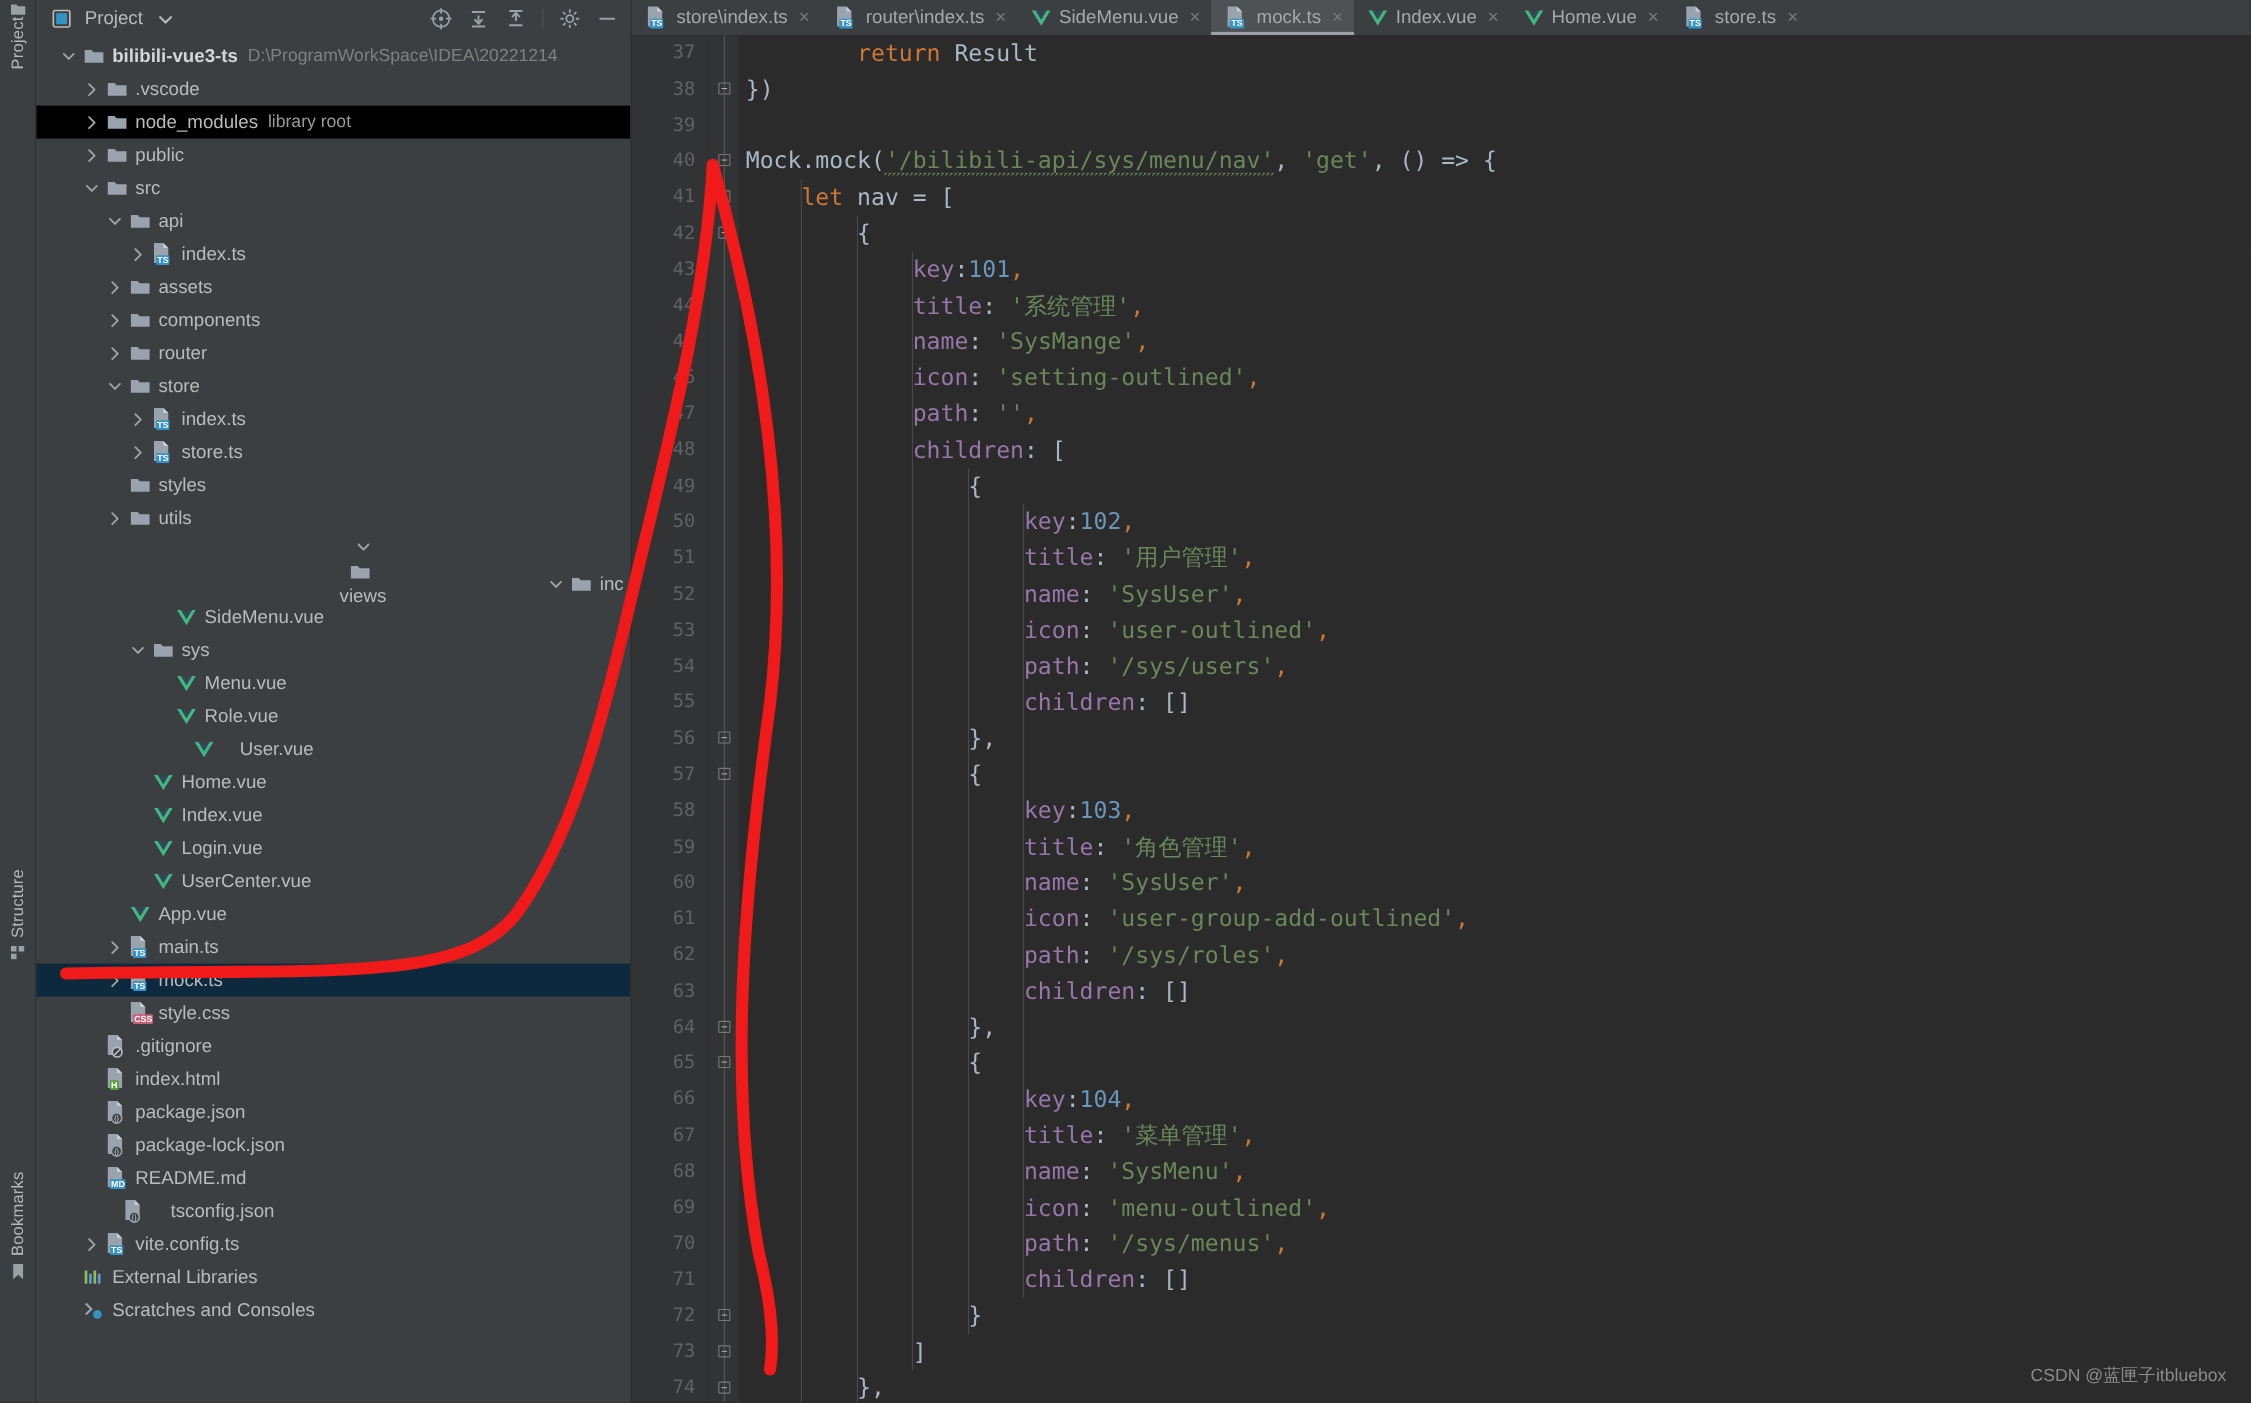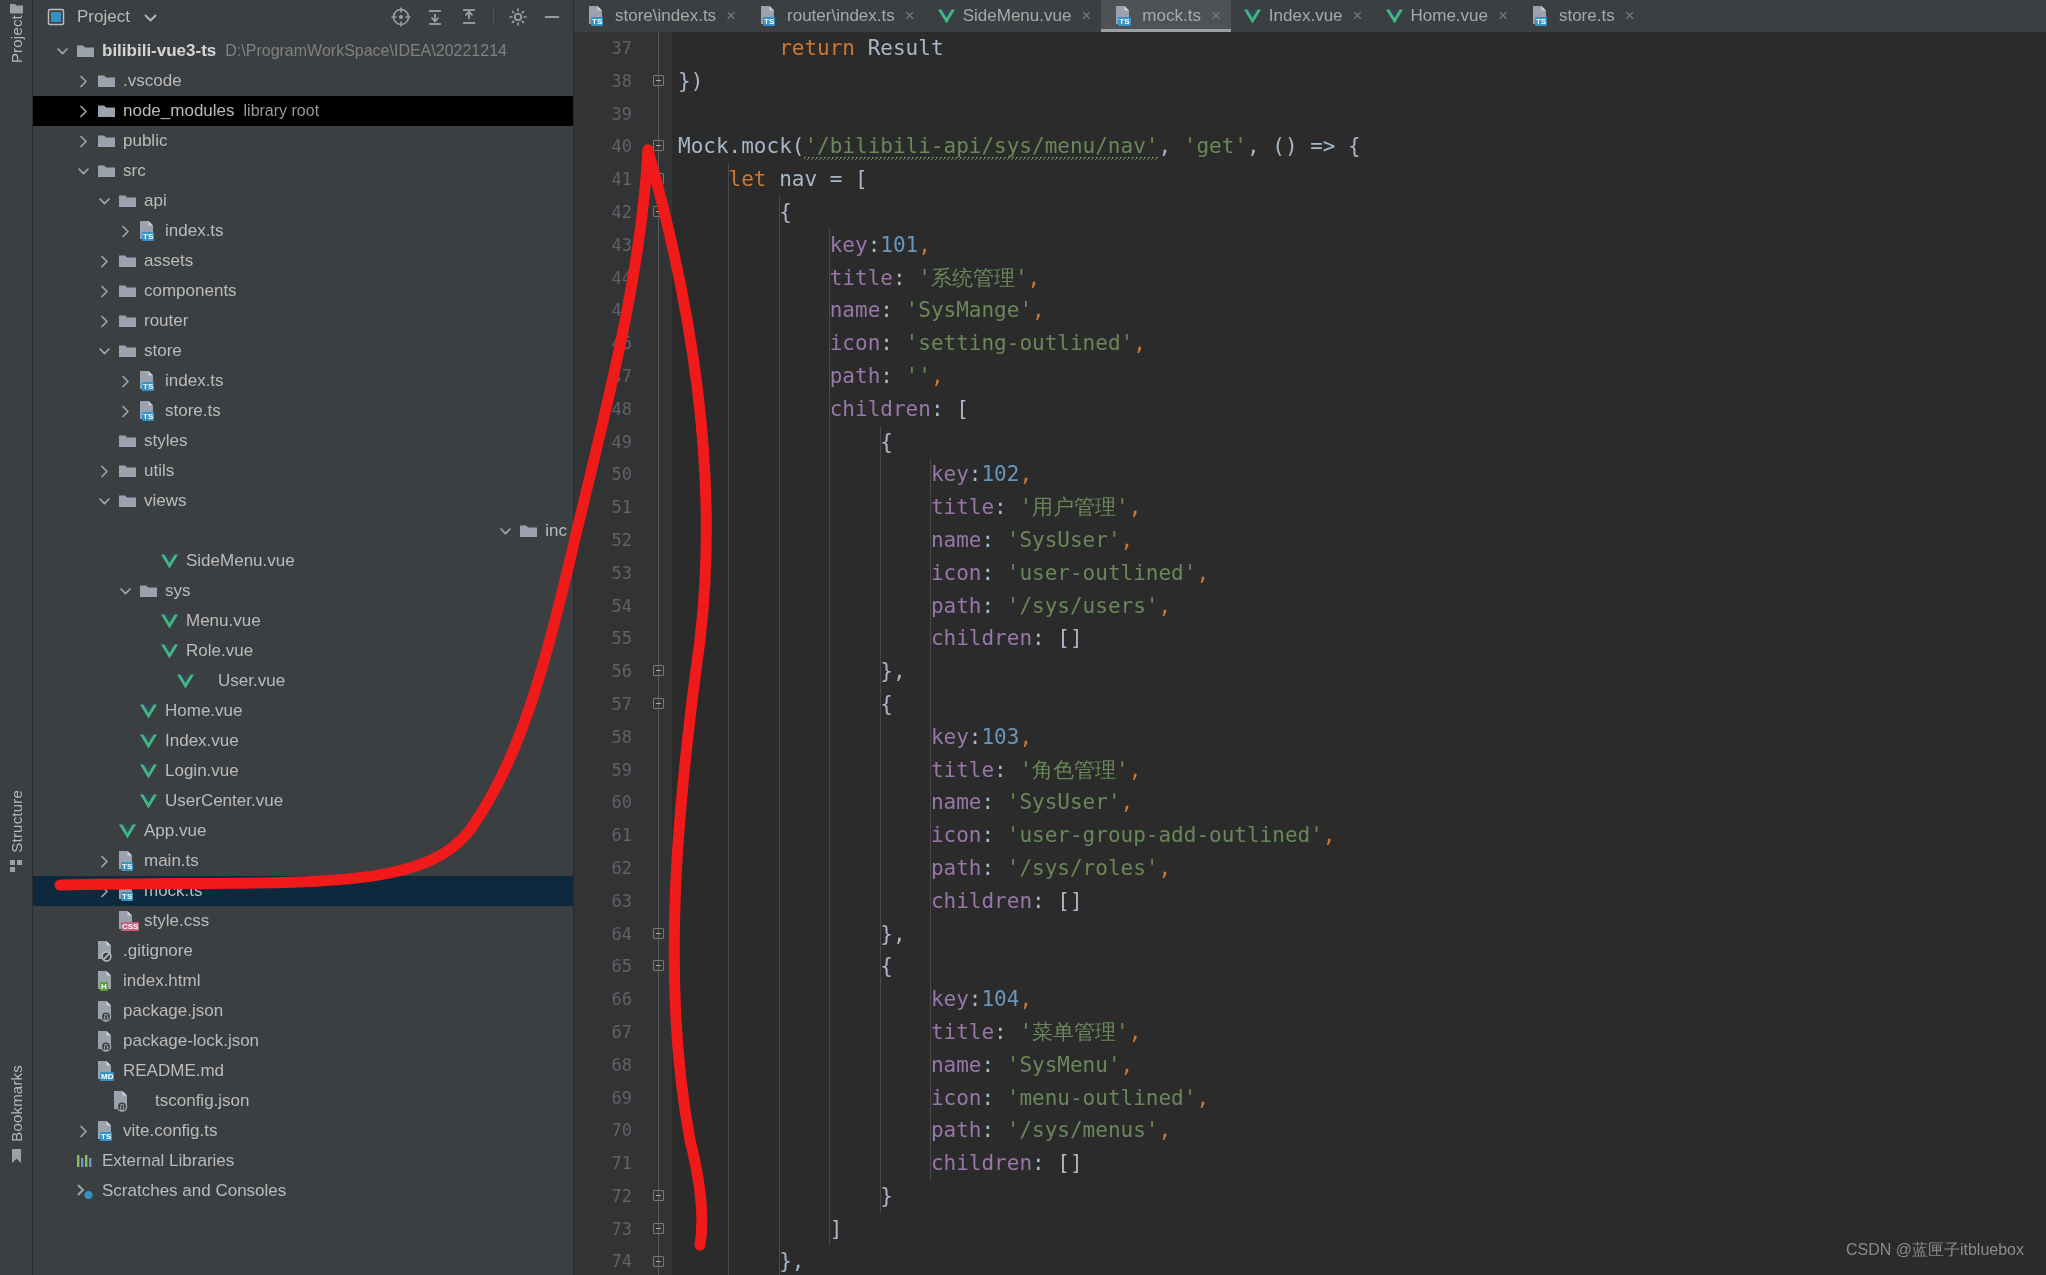--- a/index.html
+++ b/index.html
@@ -442,21 +442,21 @@
               <path d="M3 1.5L8 6.5L3 11.5" fill="none" stroke="#a0a4a8" stroke-width="1.7" stroke-linecap="round" stroke-linejoin="round"></path>
             </svg>
           </span>
           <span class="ico">
             <svg width="19" height="16" viewBox="0 0 19 16">
               <path d="M1 2.5h6.2L9 4.6H18V14H1z" fill="#9aa3ad"></path>
             </svg>
           </span>
           <span class="lbl">utils</span>
         </div>
-        <div class="row" style="padding-left: 60px;">
+        <div class="row" style="padding-left: 60px; flex-direction: column;">
           <span class="arrow">
             <svg width="11" height="13" viewBox="0 0 11 13">
               <path d="M1 4l4.5 4.6L10 4" fill="none" stroke="#a0a4a8" stroke-width="1.7" stroke-linecap="round" stroke-linejoin="round"></path>
             </svg>
           </span>
           <span class="ico">
             <svg width="19" height="16" viewBox="0 0 19 16">
               <path d="M1 2.5h6.2L9 4.6H18V14H1z" fill="#9aa3ad"></path>
             </svg>
           </span>

